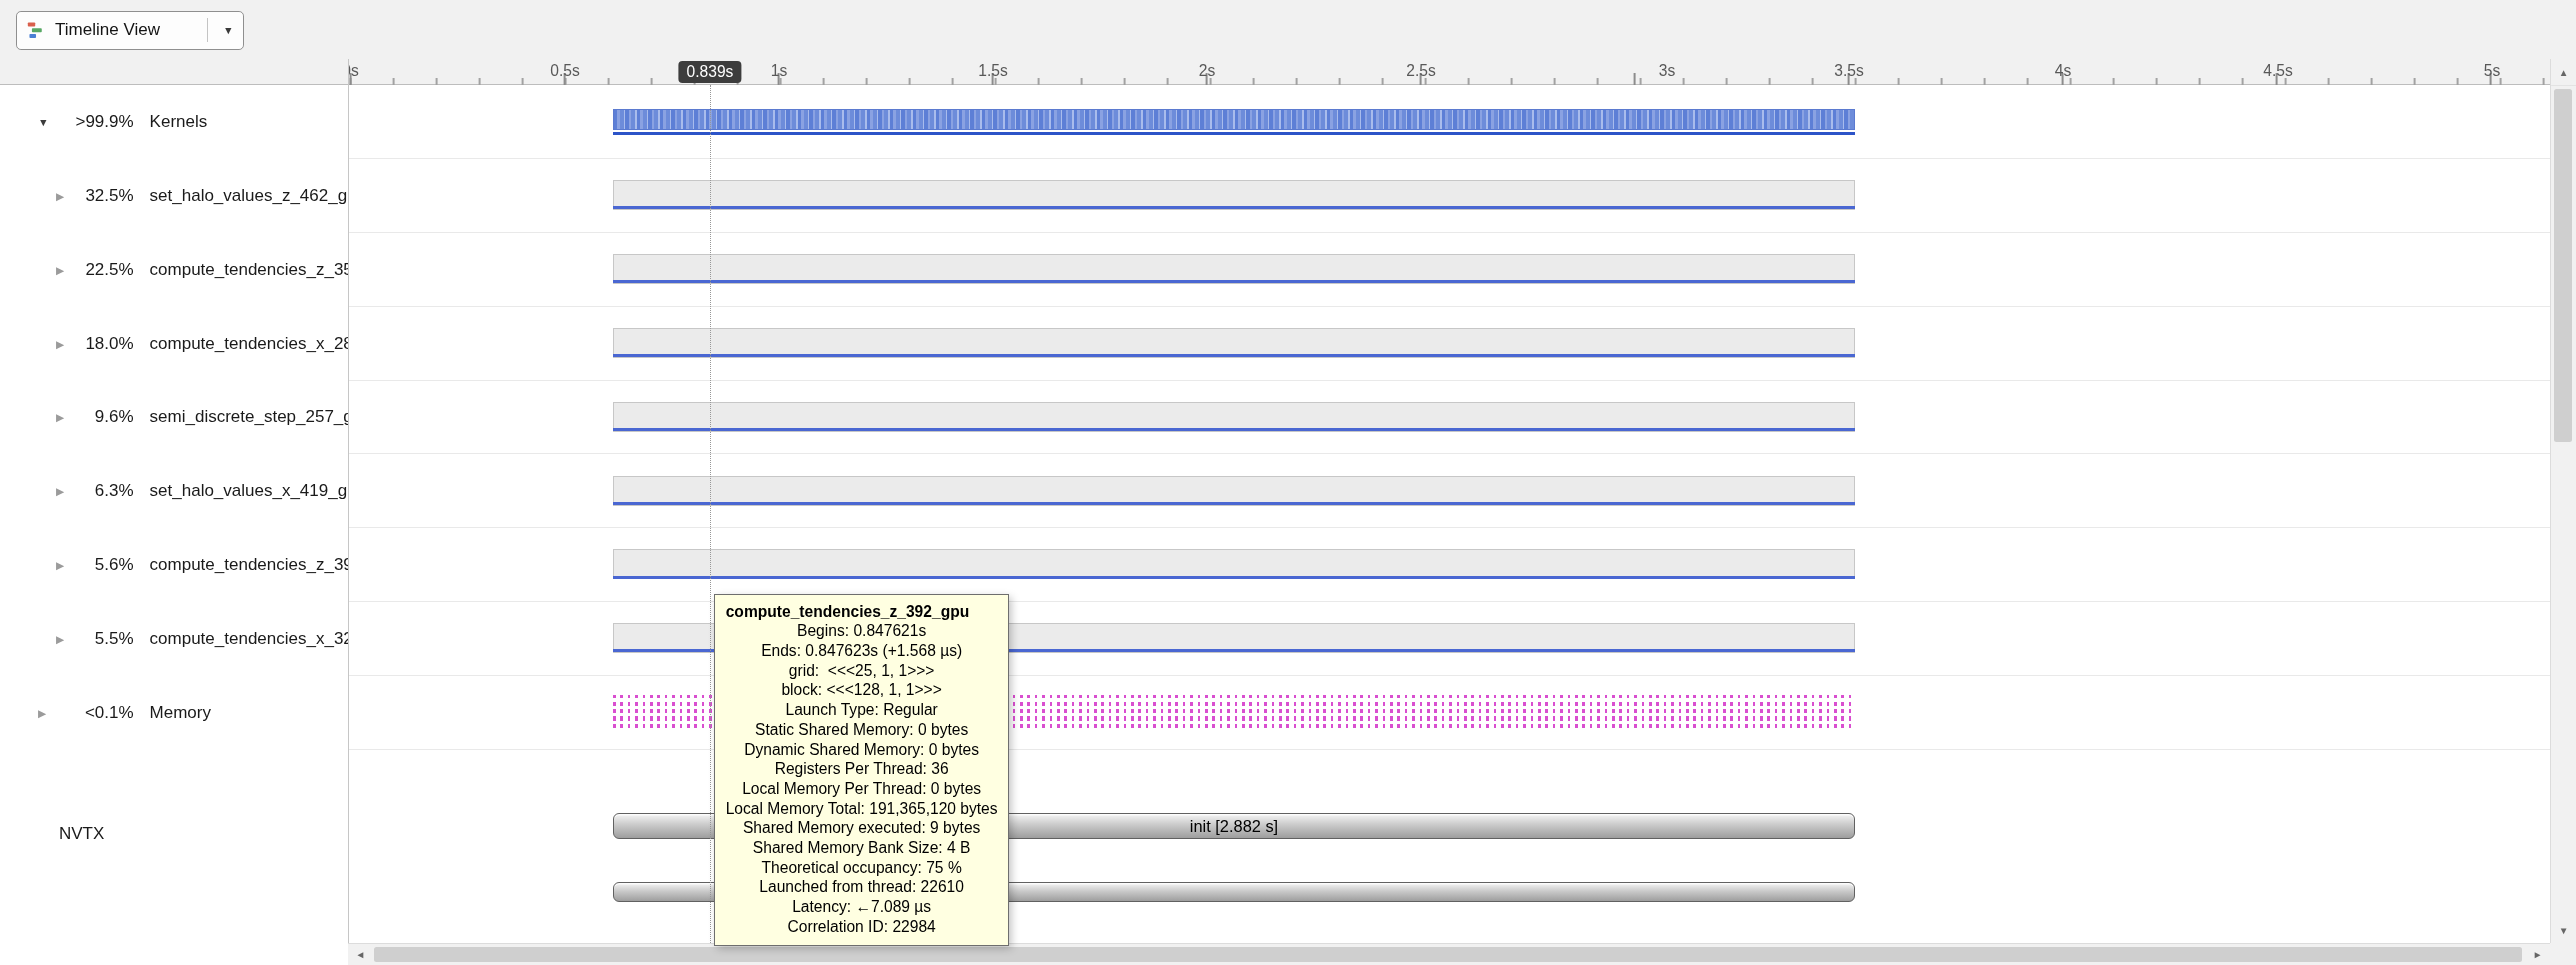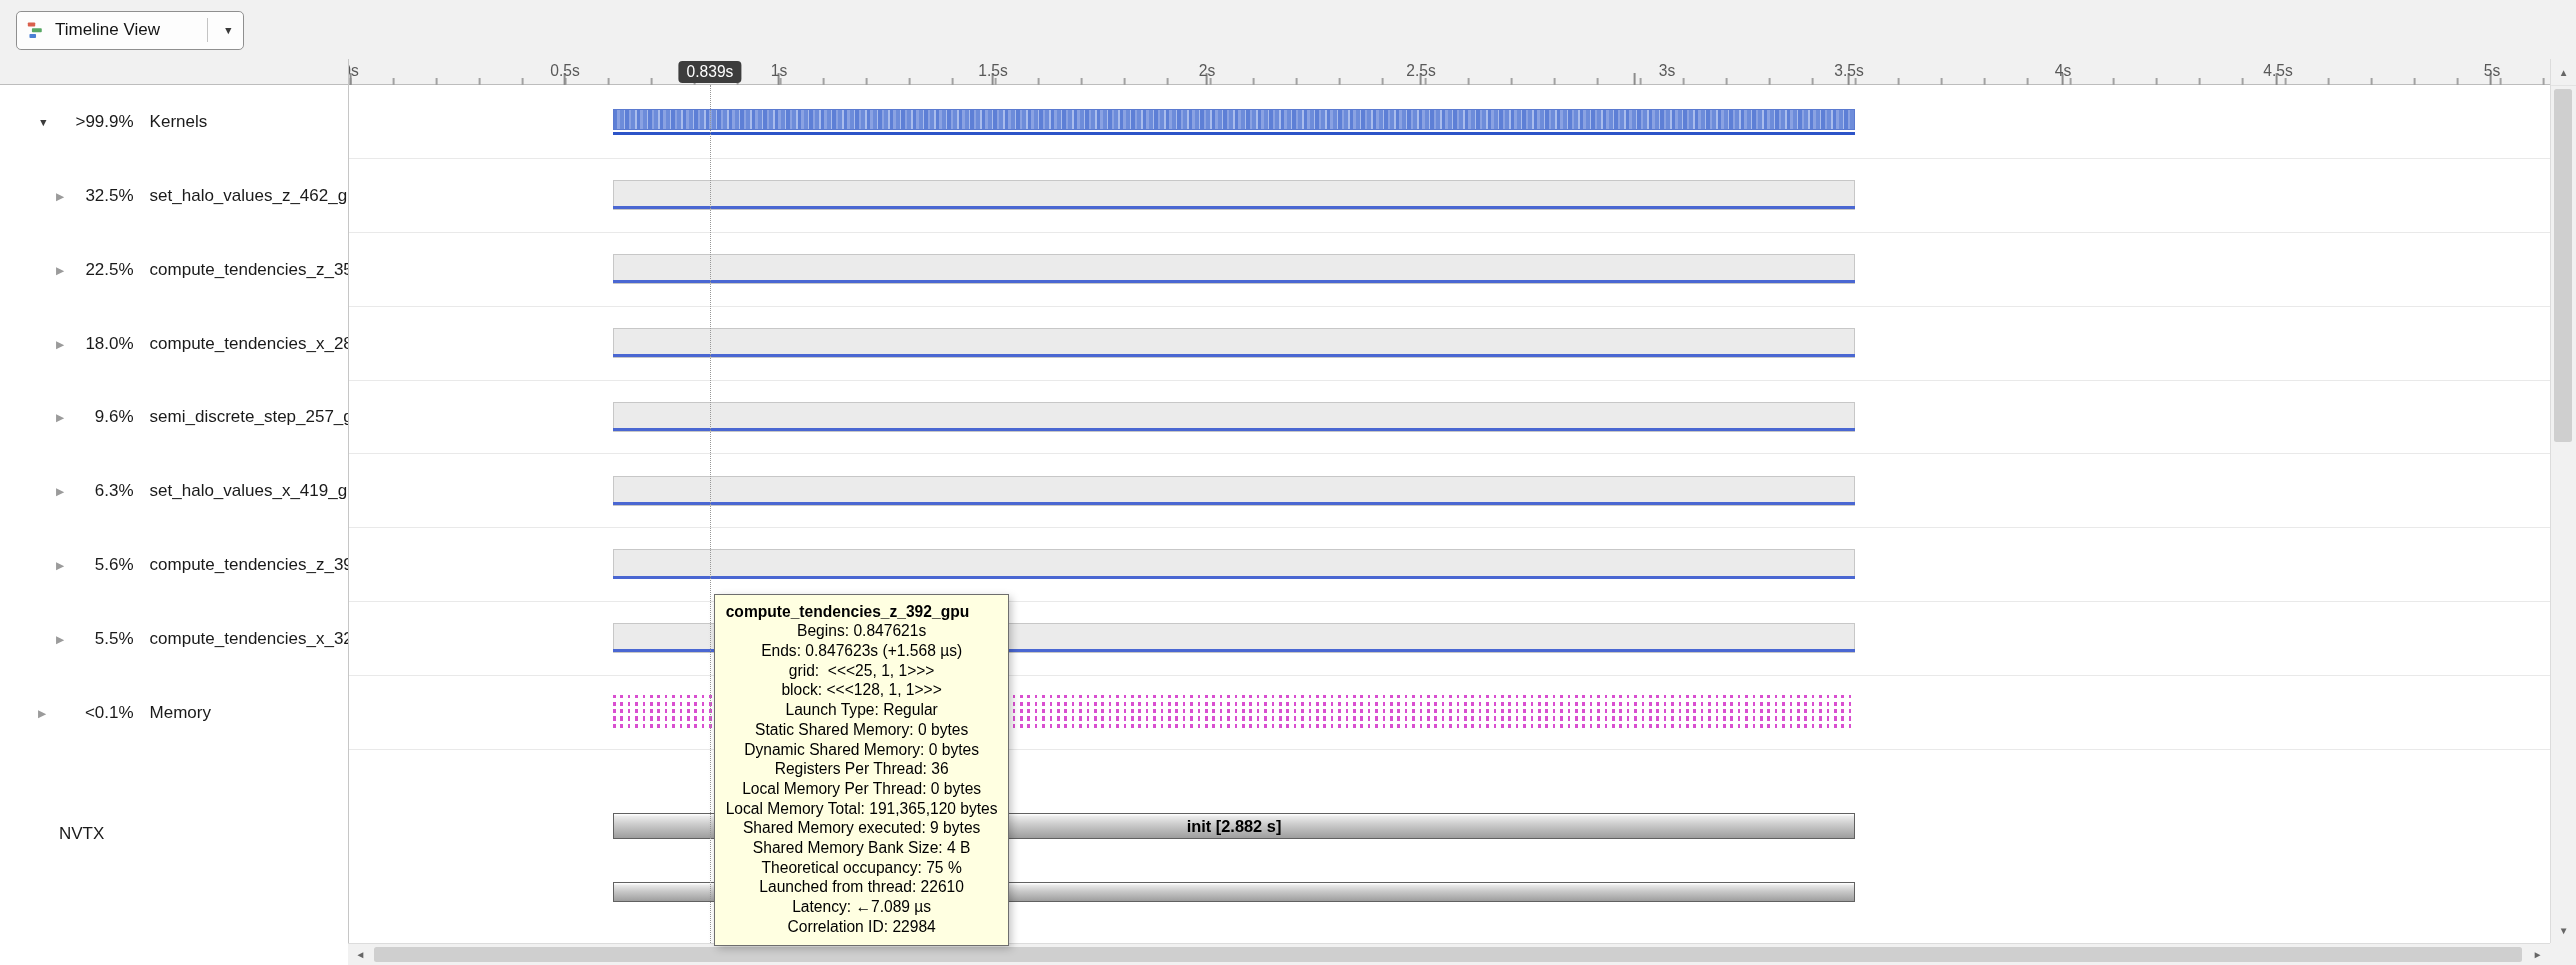--- a/index.html
+++ b/index.html
@@ -62,24 +62,24 @@
 
   .bar-range{position:absolute;background:#ebebeb;border:0.8px solid #c7c7c7;box-sizing:border-box;}
   .bar-blueline{position:absolute;background:#4a67d2;}
   .bar-summary{position:absolute;box-sizing:border-box;border:0.8px solid #5b7ad0;
     background:repeating-linear-gradient(90deg,#5d7fd6 0 3.3px,#8aa2e2 3.3px 5.7px,#6d8cda 5.7px 9.8px,#a9bcec 9.8px 11.5px);}
   .bar-summaryline{position:absolute;background:#2d54c8;}
   .bar-memory{position:absolute;
     background:repeating-linear-gradient(0deg,rgba(255,255,255,0) 0 4.1px,#fff 4.1px 7.4px),
                repeating-linear-gradient(90deg,#d94fd0 0 2.5px,transparent 2.5px 7.4px);}
 
-  .nvtx-bar{position:absolute;box-sizing:border-box;border:1.6px solid #616161;border-radius:0;
+  .nvtx-bar{position:absolute;box-sizing:border-box;border:1.6px solid #616161;border-radius:6px;
     background:linear-gradient(180deg,#f5f5f5 0%,#cacaca 45%,#9e9e9e 100%);
     box-shadow:inset 0 1.6px 0 rgba(255,255,255,.75);
-    display:flex;align-items:center;justify-content:center;font-size:16.4px;color:#000;overflow:hidden;white-space:nowrap;font-weight:bold;}
+    display:flex;align-items:center;justify-content:center;font-size:16.4px;color:#000;overflow:hidden;white-space:nowrap;}
 
   
   .tooltip{position:absolute;left:714px;top:594px;background:#ffffe1;border:0.8px solid #6e6e6e;
            padding:6.6px 10.7px 8.2px;font-size:15.6px;line-height:19.7px;color:#000;z-index:40;
            width:max-content;box-shadow:3.3px 3.3px 8.2px rgba(0,0,0,.25);}
   .tt-title{font-weight:bold;}
   .tt-line{white-space:pre;text-align:center;}
 
   
   .vscroll{position:absolute;left:2550px;top:59px;width:26px;height:884px;background:#f1f1f1;

